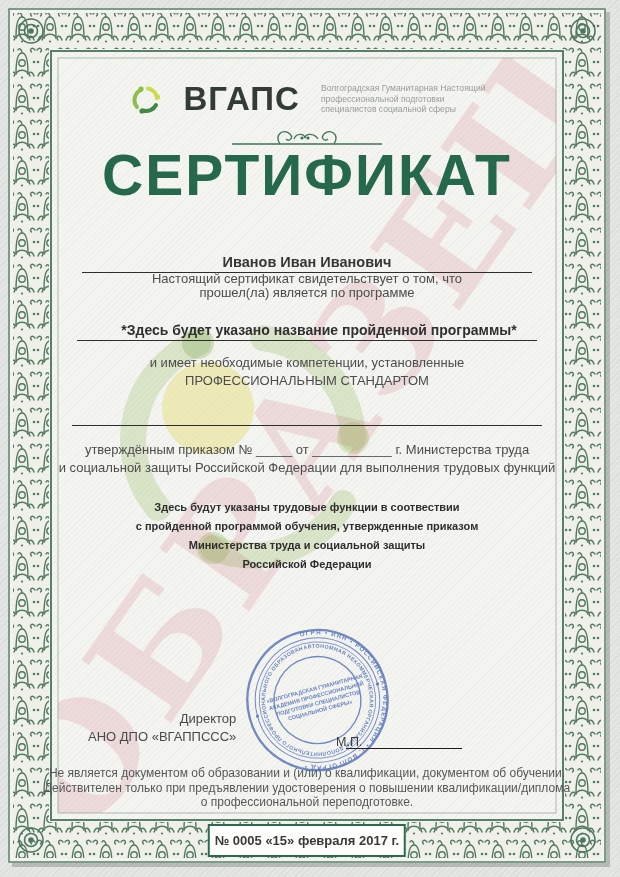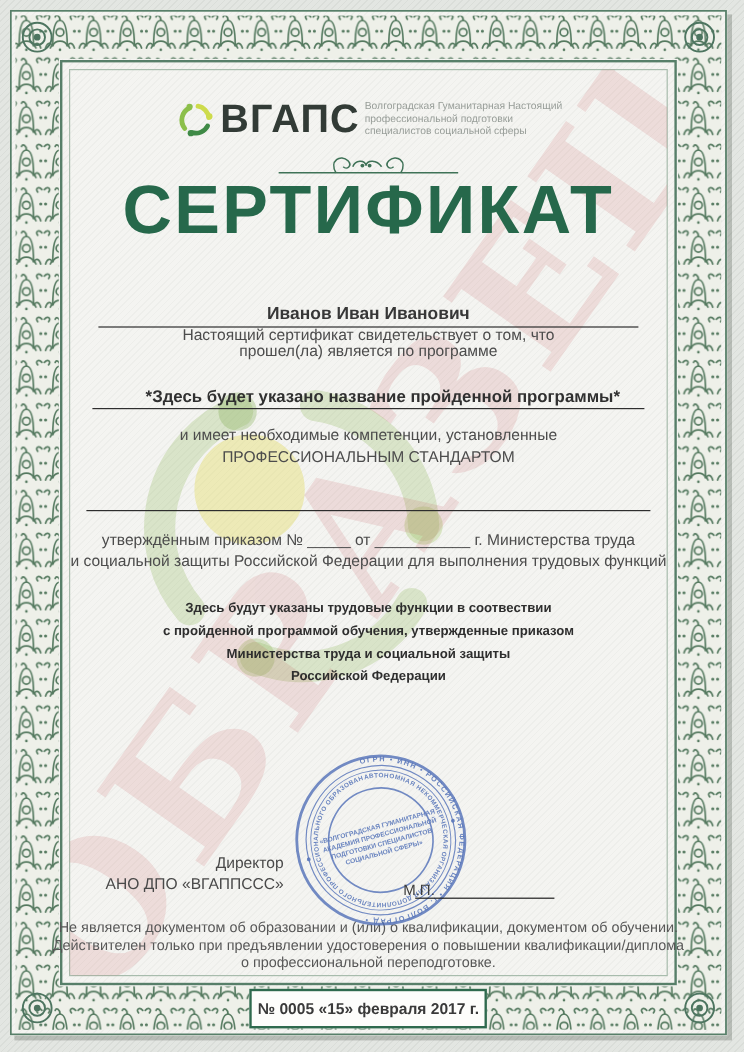--- a/index.html
+++ b/index.html
@@ -20,21 +20,21 @@
     box-shadow: 4px 4px 0 rgba(70,80,70,.28);
   }
   .frame-svg { position:absolute; left:0; top:0; z-index:2; }
   .abs { position:absolute; left:0; right:0; text-align:center; z-index:4; }
   .rule { position:absolute; left:50%; transform:translateX(-50%); border-top:1.5px solid #2e2e2e; height:0; z-index:4; }
   .intro  { font-size:13px; color:#4c4c4c; }
   .name   { font-size:14.5px; font-weight:bold; color:#373737; }
   .prog   { font-size:14px; font-weight:bold; color:#303030; }
   .bold-block { font-size:11px; font-weight:bold; color:#2e2e2e; line-height:19px; }
   .title  { font-size:57px; font-weight:800; color:#26684b; letter-spacing:2px; }
-  .logo-row { position:absolute; top:72px; left:0; right:0; display:flex; justify-content:center; align-items:center; gap:4px; z-index:4; }
+  .logo-row { position:absolute; top:72px; left:0; right:0; display:flex; justify-content:center; align-items:center; gap:21px; z-index:4; }
   .logo-text { font-size:33px; font-weight:800; color:#323b36; letter-spacing:1px; }
   .org-name { font-size:8.6px; color:#979d98; line-height:10.8px; text-align:left; }
   .director { position:absolute; left:80px; top:702px; font-size:13px; color:#494949; line-height:18px; text-align:right; z-index:4; }
   .mp { position:absolute; left:288px; top:727px; font-size:12.5px; color:#3c3c3c; z-index:6;margin-left:40px; }
   .sig-line { position:absolute; left:338px; top:740px; width:116px; border-top:1.5px solid #1e1e1e; z-index:6; }
   .footer { font-size:12px; color:#575757; line-height:14.5px; }
   .num-box {
     position:absolute; left:50%; transform:translateX(-50%); top:816px;
     background:#fdfdfb; border:2px solid #2f6a4e; padding:7px 5px;
     font-size:13px; font-weight:bold; color:#3a3a3a; z-index:6; white-space:nowrap;

